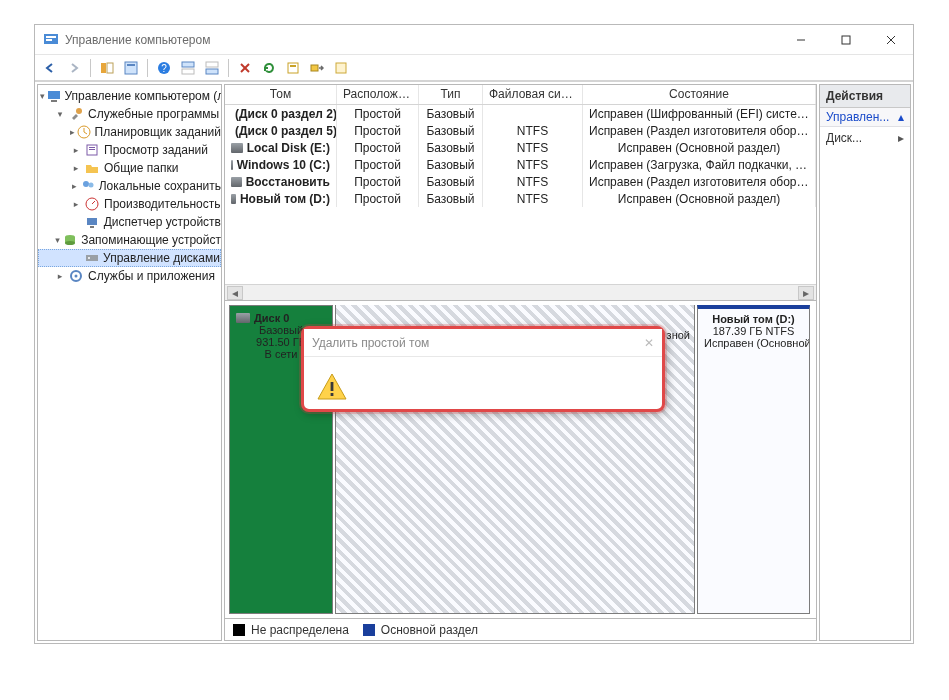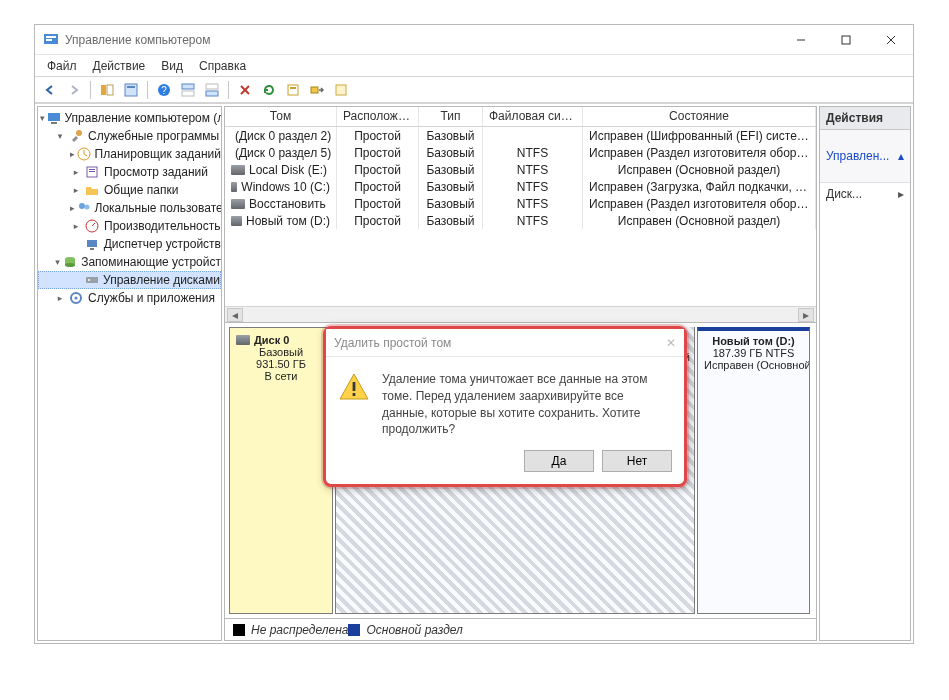--- a/index.html
+++ b/index.html
@@ -135,21 +135,21 @@
   .actions-header {
     background: #e8eaed;
     border-bottom: 1px solid #c8c8c8;
     padding: 4px 6px;
     font-weight: bold;
     color: #333;
   }
   .actions-sub {
     background: #f7f7f9;
     border-bottom: 1px solid #e0e0e4;
-    padding: 19px 6px;
+    padding: 2px 6px;
     color: #1a4bca;
     display:flex; align-items:flex-start; justify-content:space-between;
   }
   .actions-item {
     padding: 4px 6px;
     color: #333;
   }
   
   .vol-list {
     height: 215px;
@@ -170,21 +170,21 @@
     border-right: 1px solid #e6e6e6;
     overflow: hidden;
     white-space: nowrap;
     text-overflow: ellipsis;
   }
   .vol-header .col { font-weight: normal; position: relative; }
   .vol-body { flex: 1; overflow: hidden; }
   .vol-row { display: flex; height: 17px; font-size: 12px; color: #222; }
   .vol-row .cell:first-child { display:flex; align-items:center; gap:4px; }
   .drive-glyph { width: 14px; height:10px; background: linear-gradient(#9aa0a6,#62666b); border-radius:1px; display:inline-block; }
-  .col-volume { width: 112px; }
+  .col-volume { width: 112px; font-weight: bold; }
   .col-layout { width: 82px; }
   .col-type { width: 64px; }
   .col-fs { width: 100px; }
   .col-status { flex: 1; }
   .vol-scroll {
     height: 16px;
     background: #f0f0f0;
     border-top: 1px solid #d4d4d4;
     display: flex; align-items: center; justify-content: space-between;
     padding: 0 2px;
@@ -208,21 +208,21 @@
     margin: 4px;
     min-height: 0;
   }
   .disk-info {
     width: 104px;
     border: 1px solid #7c7c7c;
     padding: 6px;
     font-size: 11px;
     color: #222;
     display:flex; flex-direction:column;
-    background: #fef9c3;
+    background: #15803d;
   }
   .disk-info .disk-name { font-weight: bold; display:flex; align-items:center; gap:4px;}
   .disk-parts {
     flex:1;
     display:flex;
     margin-left: 2px;
     min-width:0;
   }
   .part {
     border: 1px solid #7c7c7c;
@@ -239,35 +239,35 @@
   .part.hatched {
     border-top: none;
     background: repeating-linear-gradient(45deg,#fafbff,#fafbff 4px,#d6d9df 4px,#d6d9df 8px);
   }
   .part .pname { font-weight: bold; white-space: nowrap; }
   .part .pdetail { white-space: nowrap; }
   .legend {
     height: 22px;
     border-top:1px solid #b8b8b8;
     display:flex; align-items:center;
+    gap: 14px;
     padding: 0 8px;
     font-size: 12px;
     color:#333;
-    font-style:italic;
   }
   .legend .swatch {
     width: 12px; height: 12px; display:inline-block; margin-right:6px;
     vertical-align: middle;
   }
   .sw-unalloc { background: #000; }
   .sw-primary { background: #1a3f9c; }
   
   .dialog-wrap {
     position: absolute;
-    left: 323px; top: 326px;
+    left: 301px; top: 326px;
     width: 364px;
     border: 3px solid #e04848;
     border-radius: 8px;
     box-shadow: 0 0 0 2px rgba(224,72,72,0.25), 2px 2px 10px rgba(0,0,0,0.3);
     background: #fff;
   }
   .dialog-title {
     height: 28px;
     display:flex; align-items:center;
     padding: 0 8px;
@@ -332,26 +332,20 @@
       </div>
       <div class="win-btn close">
         <svg width="10" height="10">
             <line x1="1" y1="1" x2="9" y2="9" stroke="#333" stroke-width="1"></line>
             <line x1="9" y1="1" x2="1" y2="9" stroke="#333" stroke-width="1"></line>
           </svg>
       </div>
     </div>
   </div>
 
-  <div class="menubar">
-    <span class="menu-item">Файл</span>
-    <span class="menu-item">Действие</span>
-    <span class="menu-item">Вид</span>
-    <span class="menu-item">Справка</span>
-  </div>
 
   <div class="toolbar">
     <div class="tool-btn">
         <svg width="14" height="14">
           <path d="M9 3 L4 7 L9 11" fill="none" stroke="#2b5fa8" stroke-width="2"></path>
         </svg>
       </div>
     <div class="tool-btn">
         <svg width="14" height="14">
           <path d="M5 3 L10 7 L5 11" fill="none" stroke="#aab5c4" stroke-width="2"></path>
@@ -476,21 +470,21 @@
           <span>Общие папки</span>
         </div>
         <div class="tree-row indent-2">
           <span class="tree-toggle">▸</span>
           <span class="tree-icon">
               <svg width="14" height="14">
                 <circle cx="5" cy="5" r="3" fill="#6aa1df"></circle>
                 <circle cx="10" cy="6" r="2.5" fill="#8bbbe8"></circle>
               </svg>
             </span>
-          <span>Локальные пользовате</span>
+          <span>Локальные сохранить</span>
         </div>
         <div class="tree-row indent-2">
           <span class="tree-toggle">▸</span>
           <span class="tree-icon">
               <svg width="14" height="14">
                 <circle cx="7" cy="7" r="6" fill="none" stroke="#c33"></circle>
                 <path d="M7 7l3-3" stroke="#c33"></path>
               </svg>
             </span>
           <span>Производительность</span>
@@ -666,19 +660,14 @@
     <span style="color:#bbb">✕</span>
   </div>
   <div class="dialog-body">
     <div class="dlg-icon">
       <svg width="32" height="32" viewBox="0 0 32 32">
         <path d="M16 3 L30 28 H2 Z" fill="#ffd24a" stroke="#c79c1a" stroke-width="1"></path>
         <rect x="14.6" y="11" width="2.8" height="9" fill="#3a3a3a"></rect>
         <rect x="14.6" y="22" width="2.8" height="3" fill="#3a3a3a"></rect>
       </svg>
     </div>
-    <div>Удаление тома уничтожает все данные на этом томе. Перед удалением заархивируйте все данные, которые вы хотите сохранить. Хотите продолжить?</div>
-  </div>
-  <div class="dialog-buttons">
-    <div class="dlg-btn">Да</div>
-    <div class="dlg-btn">Нет</div>
   </div>
 </div>
 
 </body></html>

